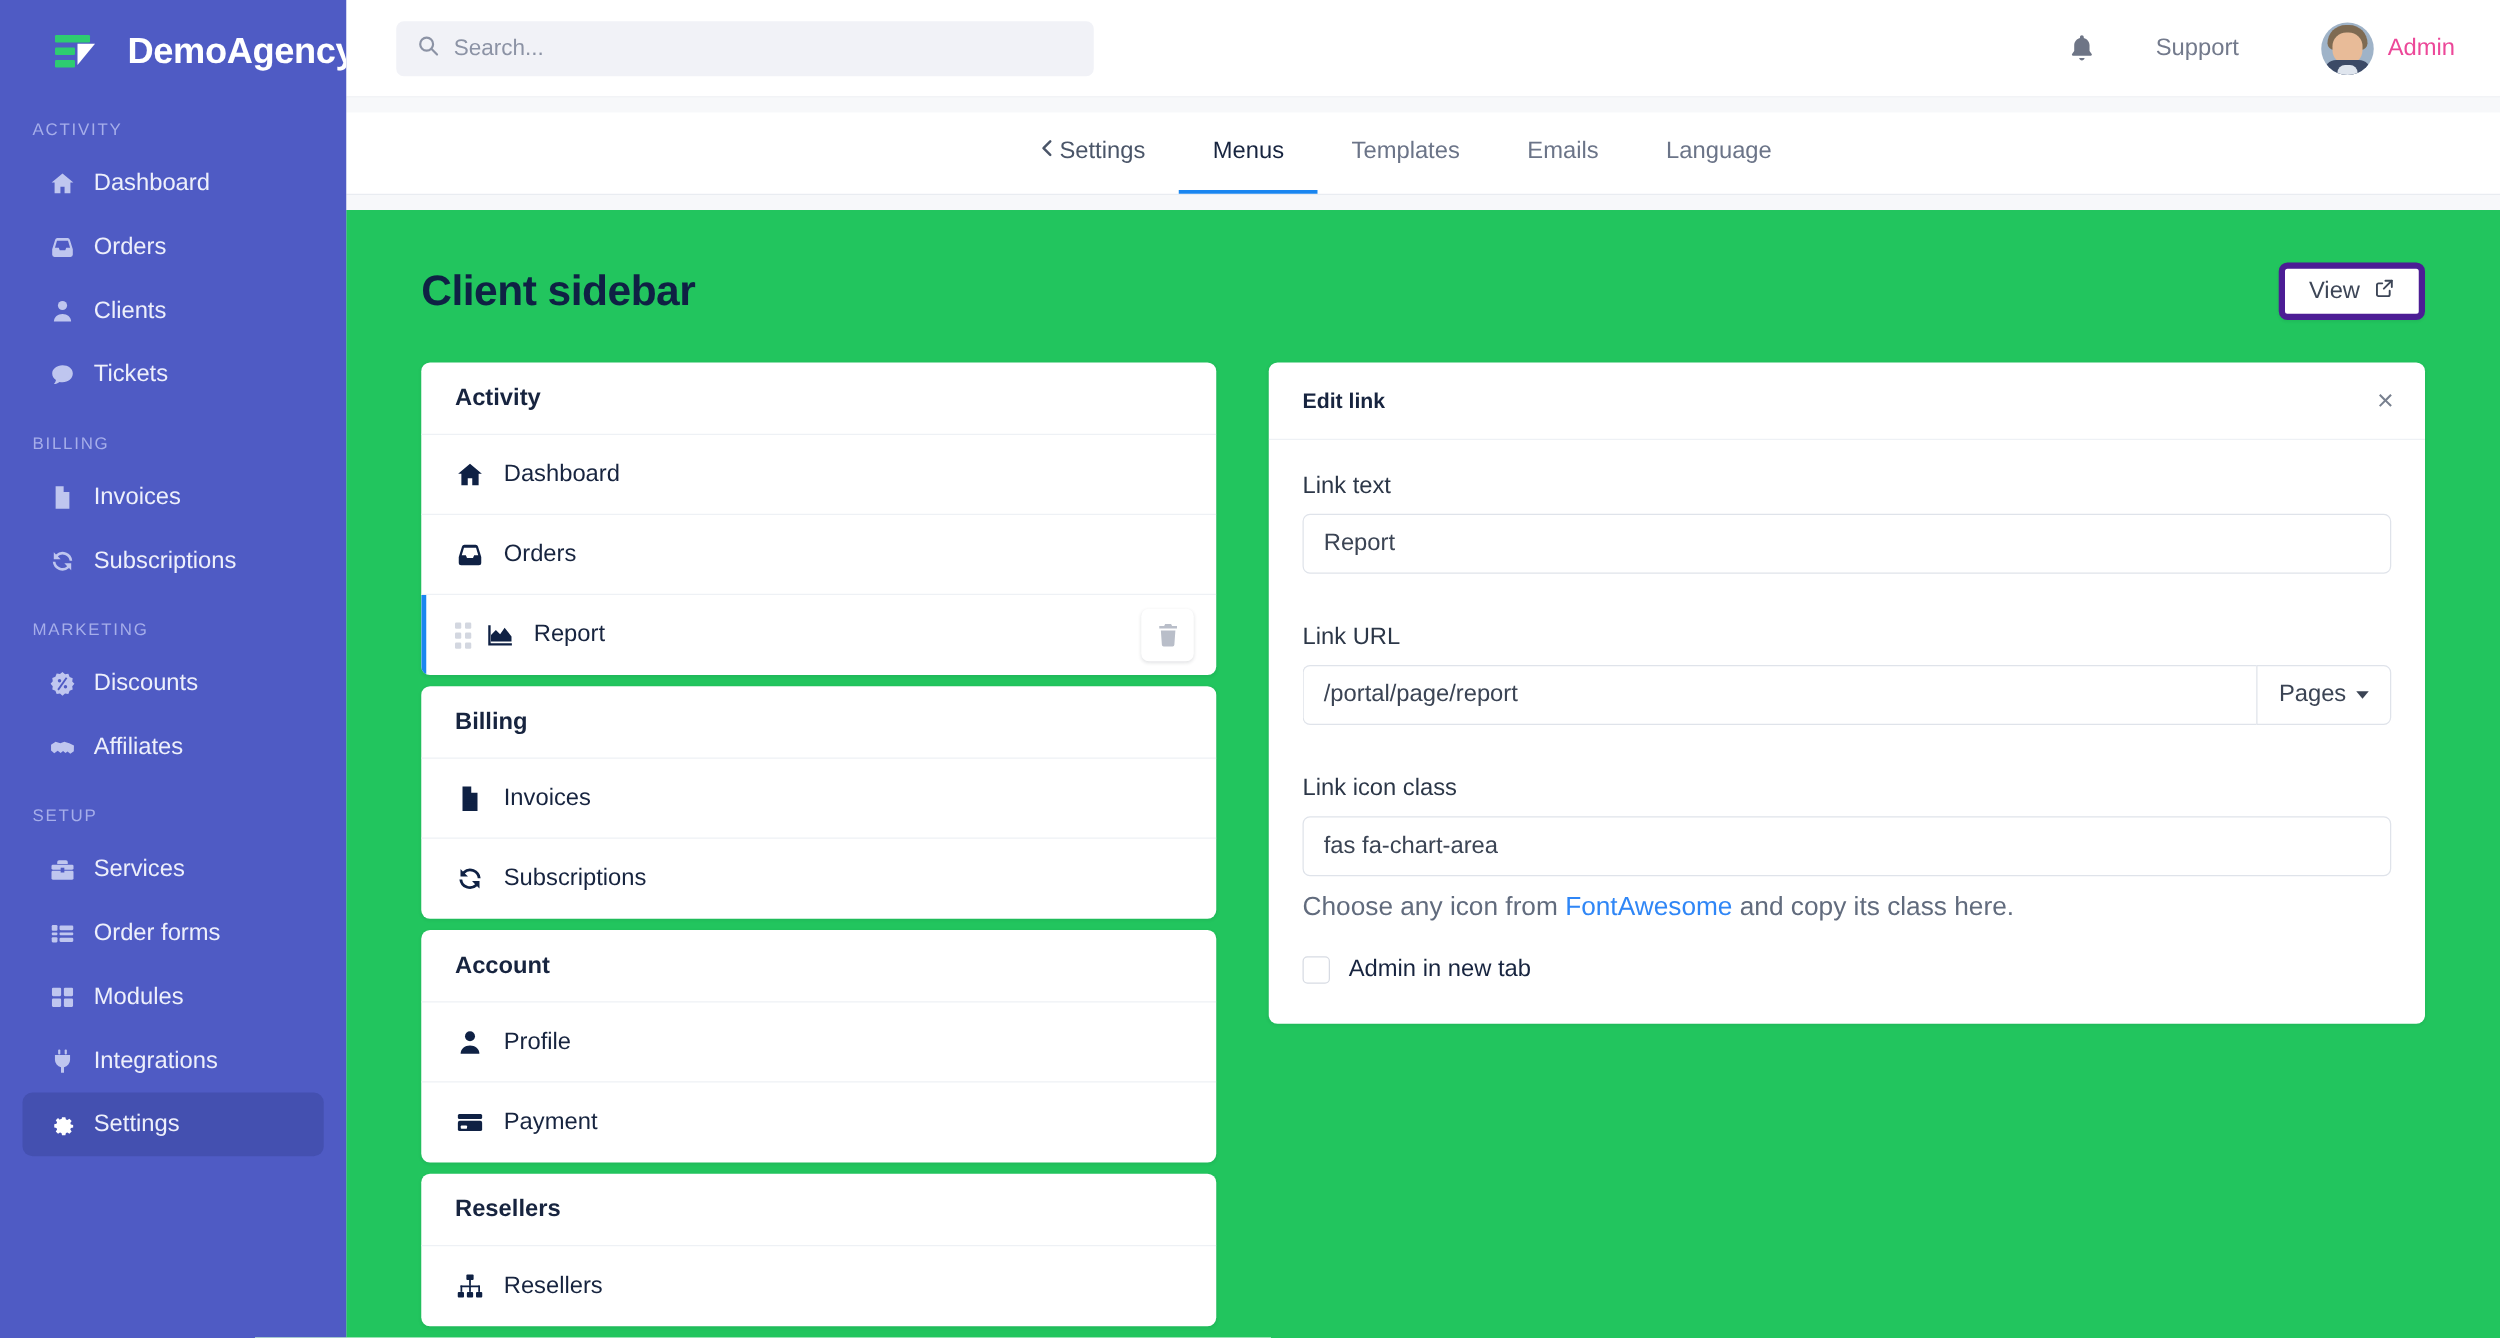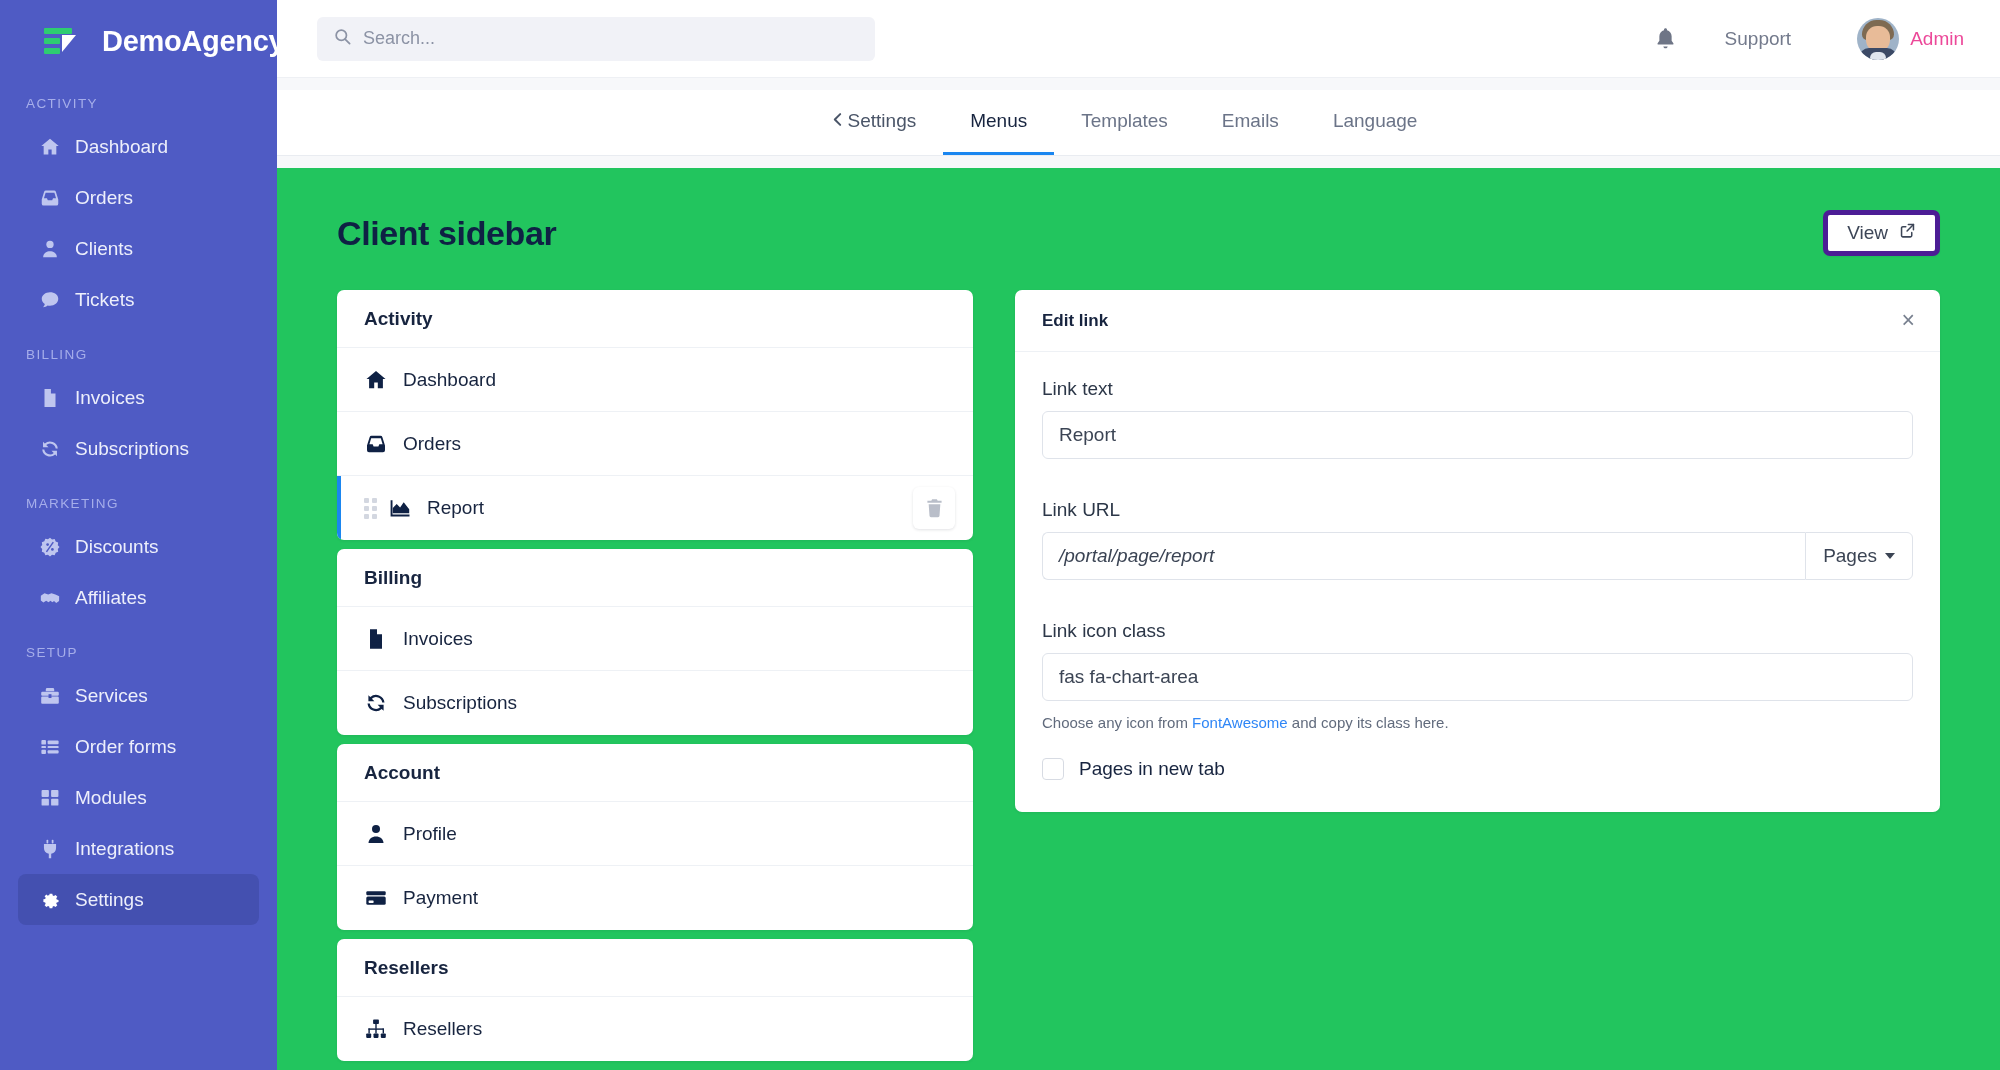--- a/index.html
+++ b/index.html
@@ -157,29 +157,29 @@
   .panel-close { font-size: 23px; color: #78808f; cursor: pointer; line-height: 1; }
   .panel-body { padding: 26px 27px 32px 27px; }
   .field-label { font-size: 19px; color: #2c3748; margin-bottom: 11px; }
   .field-label.spaced { margin-top: 40px; }
   .text-input {
     width: 100%; height: 48px; border: 1px solid #dfe3ea; border-radius: 6px;
     background: #fff; display: flex; align-items: center; padding: 0 16px;
     font-size: 19px; color: #3b4454;
   }
   .input-group { display: flex; align-items: stretch; }
-  .input-group .text-input { border-top-right-radius: 0; border-bottom-right-radius: 0; border-right: none; font-style: italic; }
+  .input-group .text-input { border-top-right-radius: 0; border-bottom-right-radius: 0; border-right: none; }
   .addon {
     height: 48px; border: 1px solid #dfe3ea; border-left: 1px solid #dfe3ea;
     border-top-right-radius: 6px; border-bottom-right-radius: 6px;
     background: #fff; display: flex; align-items: center; gap: 8px;
     padding: 0 17px; font-size: 19px; color: #3b4454; cursor: pointer; white-space: nowrap;
   }
   .caret-dn { width:0;height:0;border-left:5px solid transparent;border-right:5px solid transparent;border-top:6px solid #3b4454; }
-  .help-text { font-size: 15px; color: #616b7d; margin-top: 13px; }
+  .help-text { font-size: 21px; color: #616b7d; margin-top: 13px; }
   .help-text a { color: #2f86f6; text-decoration: none; }
   .check-row { display: flex; align-items: center; gap: 15px; margin-top: 27px; cursor: pointer; }
   .checkbox { width: 22px; height: 22px; border: 1px solid #d7dbe3; border-radius: 4px; background:#fff; flex:0 0 22px; }
   .check-label { font-size: 19px; color: #17243f; }
 </style>
 </head>
 <body>
 
 <div class="app">
 
@@ -526,21 +526,21 @@
               </div>
 
               <div class="field-label spaced">Link icon class</div>
               <div class="text-input">fas fa-chart-area</div>
               <div class="help-text">
                 <span>Choose any icon from </span><a href="#">FontAwesome</a><span> and copy its class here.</span>
               </div>
 
               <div class="check-row">
                 <span class="checkbox"></span>
-                <span class="check-label">Pages in new tab</span>
+                <span class="check-label">Admin in new tab</span>
               </div>
             </div>
           </section>
         </div>
       </div>
     </main>
   </div>
 </div>
 
 </body></html>

